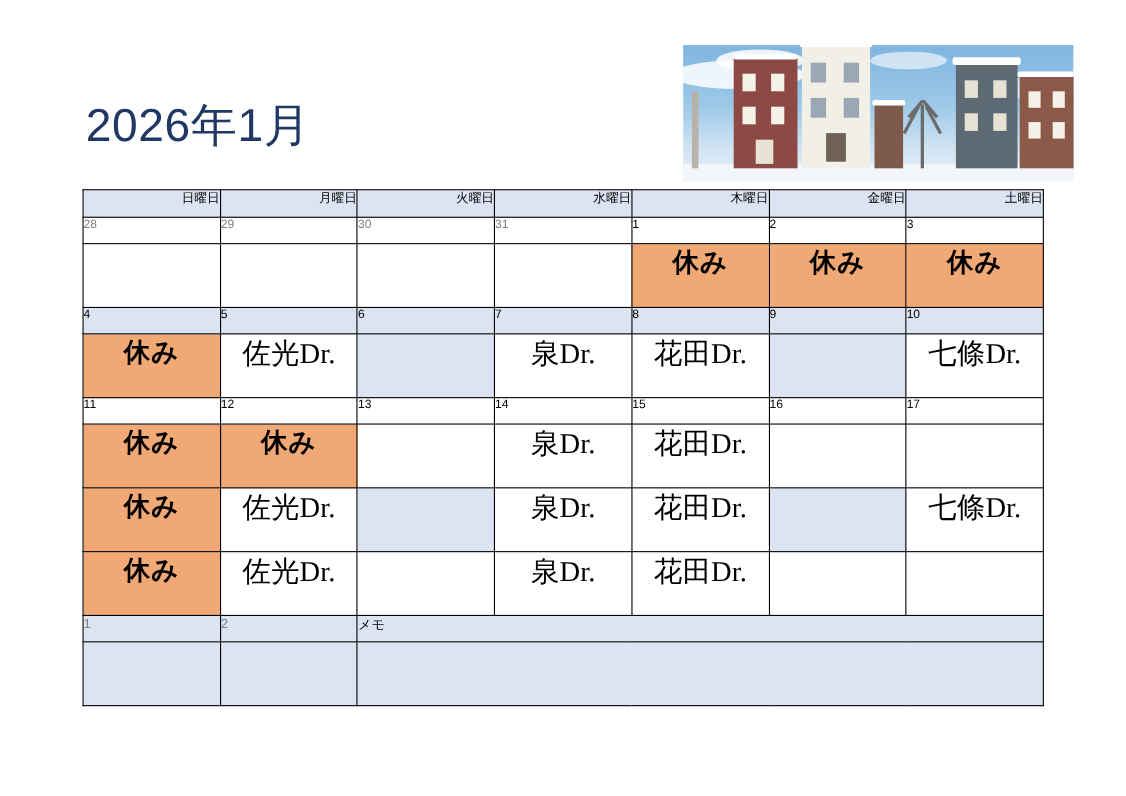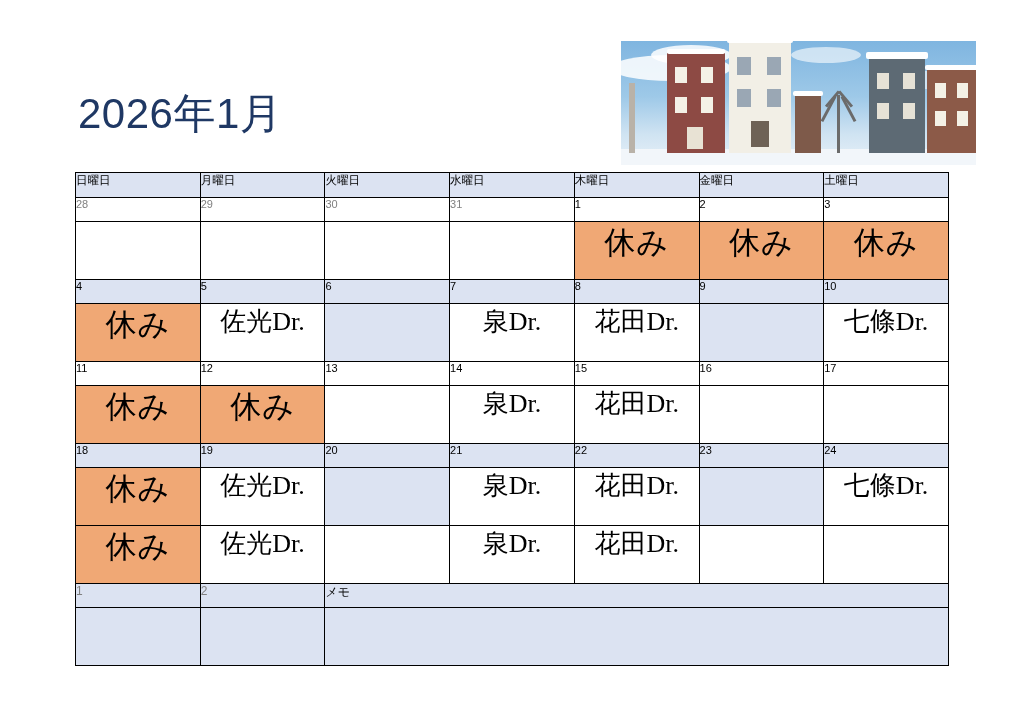--- a/index.html
+++ b/index.html
@@ -84,21 +84,21 @@
   .calendar td, .calendar th {
     border: 1px solid #000000;
     padding: 0;
     vertical-align: top;
   }
   .dow {
     height: 24px;
     background: #dce3f2;
     font-size: 11.5px;
     font-weight: normal;
-    text-align: left;
+    text-align: right;
     padding: 5px 0 0 8px;
     color: #000;
     font-family: "Liberation Sans", sans-serif;
   }
   .datenum {
     height: 23px;
     font-size: 11px;
     padding: 4px 0 0 8px;
     color: #000;
   }
@@ -117,22 +117,22 @@
     vertical-align: middle;
   }
   .evt.shade {
     background: #dce3f2;
   }
   .evt.holiday {
     background: #f0a875;
   }
   .evt .holiday-text {
     font-family: "Liberation Sans", sans-serif;
-    font-weight: normal;
-    font-size: 31px;
+    font-weight: bold;
+    font-size: 24px;
     letter-spacing: 1px;
   }
   .memo-label {
     height: 23px;
     font-size: 12px;
     padding: 4px 0 0 8px;
     background: #dce3f2;
     color: #808080;
   }
   .memo-label.memo-title {
@@ -268,29 +268,20 @@
       <td class="evt holiday"><span class="holiday-text">休み</span></td>
       <td class="evt holiday"><span class="holiday-text">休み</span></td>
       <td class="evt"><span></span></td>
       <td class="evt"><span>泉Dr.</span></td>
       <td class="evt"><span>花田Dr.</span></td>
       <td class="evt"><span></span></td>
       <td class="evt"><span></span></td>
     </tr>
 
     <tr>
-      <td class="datenum shade">18</td>
-      <td class="datenum shade">19</td>
-      <td class="datenum shade">20</td>
-      <td class="datenum shade">21</td>
-      <td class="datenum shade">22</td>
-      <td class="datenum shade">23</td>
-      <td class="datenum shade">24</td>
-    </tr>
-    <tr>
       <td class="evt holiday"><span class="holiday-text">休み</span></td>
       <td class="evt"><span>佐光Dr.</span></td>
       <td class="evt shade"><span></span></td>
       <td class="evt"><span>泉Dr.</span></td>
       <td class="evt"><span>花田Dr.</span></td>
       <td class="evt shade"><span></span></td>
       <td class="evt"><span>七條Dr.</span></td>
     </tr>
 
     <tr>

